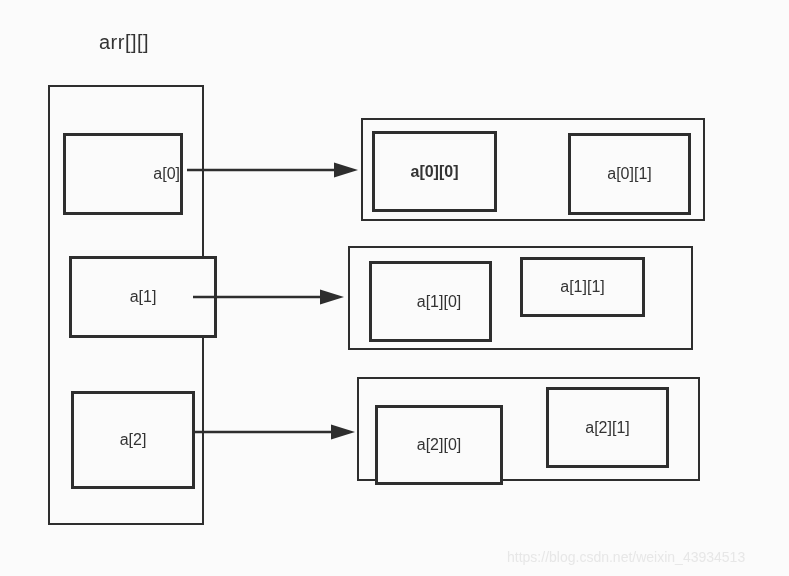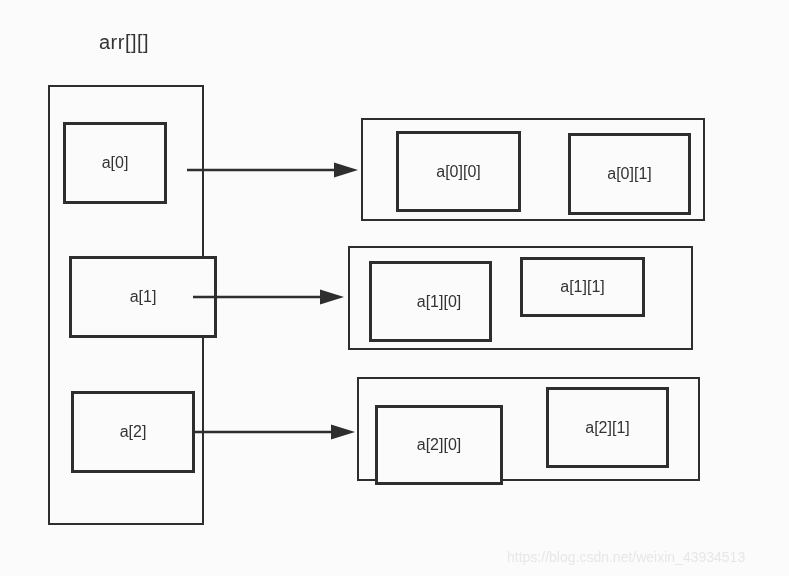--- a/index.html
+++ b/index.html
@@ -33,29 +33,29 @@
     box-sizing: border-box;
     border: 3px solid var(--line, #2e2e2e);
     display: flex;
     align-items: center;
     justify-content: center;
     font-size: 16px;
     background: var(--background, #fbfbfb);
   }
   
   .outer-array { left: 48px; top: 85px; width: 156px; height: 440px; background: var(--background, #fbfbfb); }
-  .pa0 { left: 63px; top: 122px; width: 104px; height: 82px; }
+  .pa0 { left: 63px; top: 133px; width: 120px; height: 82px; justify-content: flex-end; }
   .pa1 { left: 69px; top: 256px; width: 148px; height: 82px; }
-  .pa2 { left: 71px; top: 391px; width: 124px; height: 82px; }
+  .pa2 { left: 71px; top: 391px; width: 124px; height: 98px; }
   
   .row0 { left: 361px; top: 118px; width: 344px; height: 103px; }
   .row1 { left: 348px; top: 246px; width: 345px; height: 104px; }
   .row2 { left: 357px; top: 377px; width: 343px; height: 104px; }
   
-  .c00 { left: 396px; top: 131px; width: 125px; height: 81px; }
+  .c00 { left: 372px; top: 131px; width: 125px; height: 81px; font-weight: bold; }
   .c01 { left: 536px; top: 133px; width: 123px; height: 82px; margin-left: 32px; }
   .c10 { left: 369px; top: 261px; width: 123px; height: 81px; padding-left: 17px; }
   .c11 { left: 520px; top: 257px; width: 125px; height: 60px; }
   .c20 { left: 375px; top: 393px; width: 128px; height: 80px; margin-top: 12px; }
   .c21 { left: 546px; top: 387px; width: 123px; height: 81px; }
   .arrows {
     position: absolute;
     left: 0;
     top: 0;
     width: 789px;

